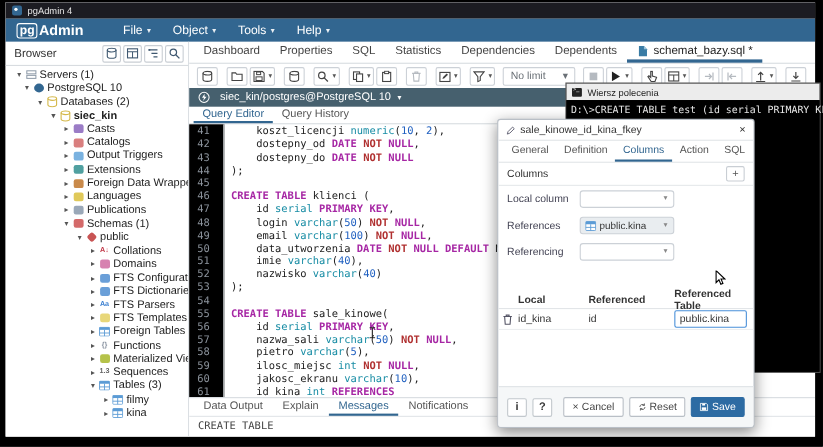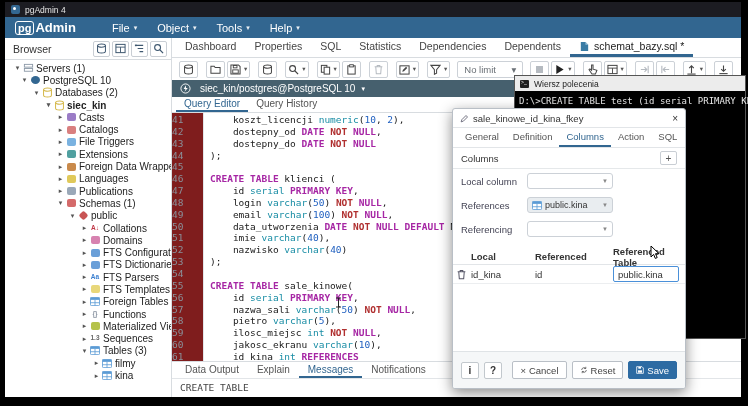--- a/index.html
+++ b/index.html
@@ -51,21 +51,21 @@
   .connbar{height:17px;background:#46606e;color:#fff;display:flex;align-items:center;padding:0 6px;flex:0 0 auto;}
   .connbar .cicon{width:14px;display:flex;justify-content:center;margin-right:8px;}
   .connbar .ctext{font-size:10px;}
   .connbar .chv{font-size:7px;margin-left:6px;}
   
   .edtabs{height:16px;border-bottom:1px solid #d8dce0;display:flex;align-items:stretch;padding-left:4px;flex:0 0 auto;}
   .etab{font-size:10px;color:#555;padding:0 8px;display:flex;align-items:center;border-bottom:2px solid transparent;}
   .etab.active{color:#326690;border-bottom-color:#326690;}
   
   .codearea{flex:1;display:flex;min-height:0;font-family:"DejaVu Sans Mono",monospace;font-size:9.5px;line-height:11.85px;}
-  .gutter{width:32px;background:#7f1d1d;border-right:1px solid #e2e5e8;color:#8a919a;text-align:left;
+  .gutter{width:32px;background:#000000;border-right:1px solid #e2e5e8;color:#8a919a;text-align:center;
           padding:1px 5px 0 0;flex:0 0 auto;}
   .codelines{flex:1;padding:1px 0 0 6px;white-space:pre;color:#1a1a1a;overflow:hidden;}
   .k{color:#a626a4;font-weight:bold;} .r{color:#b03030;font-weight:bold;}
   .t{color:#178ca4;} .n{color:#2060c0;} .p{color:#1a1a1a;}
   
   .output{height:36px;border-top:1px solid #d8dce0;flex:0 0 auto;display:flex;flex-direction:column;}
   .outtabs{height:17px;border-bottom:1px solid #e2e5e8;display:flex;align-items:stretch;padding-left:4px;}
   .otab{font-size:10px;color:#555;padding:0 9px;display:flex;align-items:center;border-bottom:2px solid transparent;}
   .otab.active{color:#326690;border-bottom-color:#326690;}
   .outmsg{font-family:"DejaVu Sans Mono",monospace;font-size:9.5px;color:#444;padding:3px 8px;}
@@ -93,21 +93,21 @@
   .dsection .st{font-size:9.5px;color:#333;flex:1;}
   .plusbtn{width:17px;height:14px;border:1px solid #c9ced4;border-radius:2px;display:flex;align-items:center;
            justify-content:center;font-size:10px;color:#555;background:#fff;}
   .frow{height:24px;display:flex;align-items:center;padding:0 8px;}
   .frow .flabel{width:66px;font-size:9.5px;color:#445;flex:0 0 auto;}
   .ddl{width:86px;height:16px;border:1px solid #ccd1d7;border-radius:3px;display:flex;align-items:center;
        padding:0 4px;font-size:9px;color:#333;background:#fff;justify-content:space-between;}
   .ddl.filled{background:#e9edf0;}
   .ddl .dchv{font-size:6px;color:#888;}
   .ddl .dval{display:flex;align-items:center;gap:3px;}
-  .grid{margin-top:8px;}
+  .grid{margin-top:24px;}
   .ghead{display:flex;height:16px;align-items:center;border-bottom:1px solid #e2e5e8;font-size:9.5px;
          color:#333;font-weight:bold;}
   .grow{display:flex;height:19px;align-items:center;border-bottom:1px solid #eceef0;font-size:9.5px;color:#333;}
   .gc0{width:16px;display:flex;justify-content:center;flex:0 0 auto;}
   .gc1{width:66px;padding-left:2px;} .gc2{width:78px;} .gc3{flex:1;padding-right:6px;}
   .cellfocus{border:1px solid #4a90d9;border-radius:2px;height:16px;display:flex;align-items:center;
              padding:0 4px;background:#fff;}
   .dfoot{height:37px;background:#f5f7f8;border-top:1px solid #dfe3e6;display:flex;align-items:center;
          padding:0 8px;flex:0 0 auto;}
   .sqbtn{width:18px;height:17px;border:1px solid #c2c8cd;border-radius:2px;background:#fff;font-size:10px;
@@ -233,21 +233,21 @@
               <span class="ticon">
                 <span class="sq" style="background:#d97f7f"></span>
               </span>
               <span>Catalogs</span>
             </div>
             <div class="trow" style="padding-left:51px">
               <span class="exp">▸</span>
               <span class="ticon">
                 <span class="sq" style="background:#7ab2e0"></span>
               </span>
-              <span>File Triggers</span>
+              <span>Output Triggers</span>
             </div>
             <div class="trow" style="padding-left:51px">
               <span class="exp">▸</span>
               <span class="ticon">
                 <span class="sq" style="background:#50a0a0"></span>
               </span>
               <span>Extensions</span>
             </div>
             <div class="trow" style="padding-left:51px">
               <span class="exp">▸</span>

